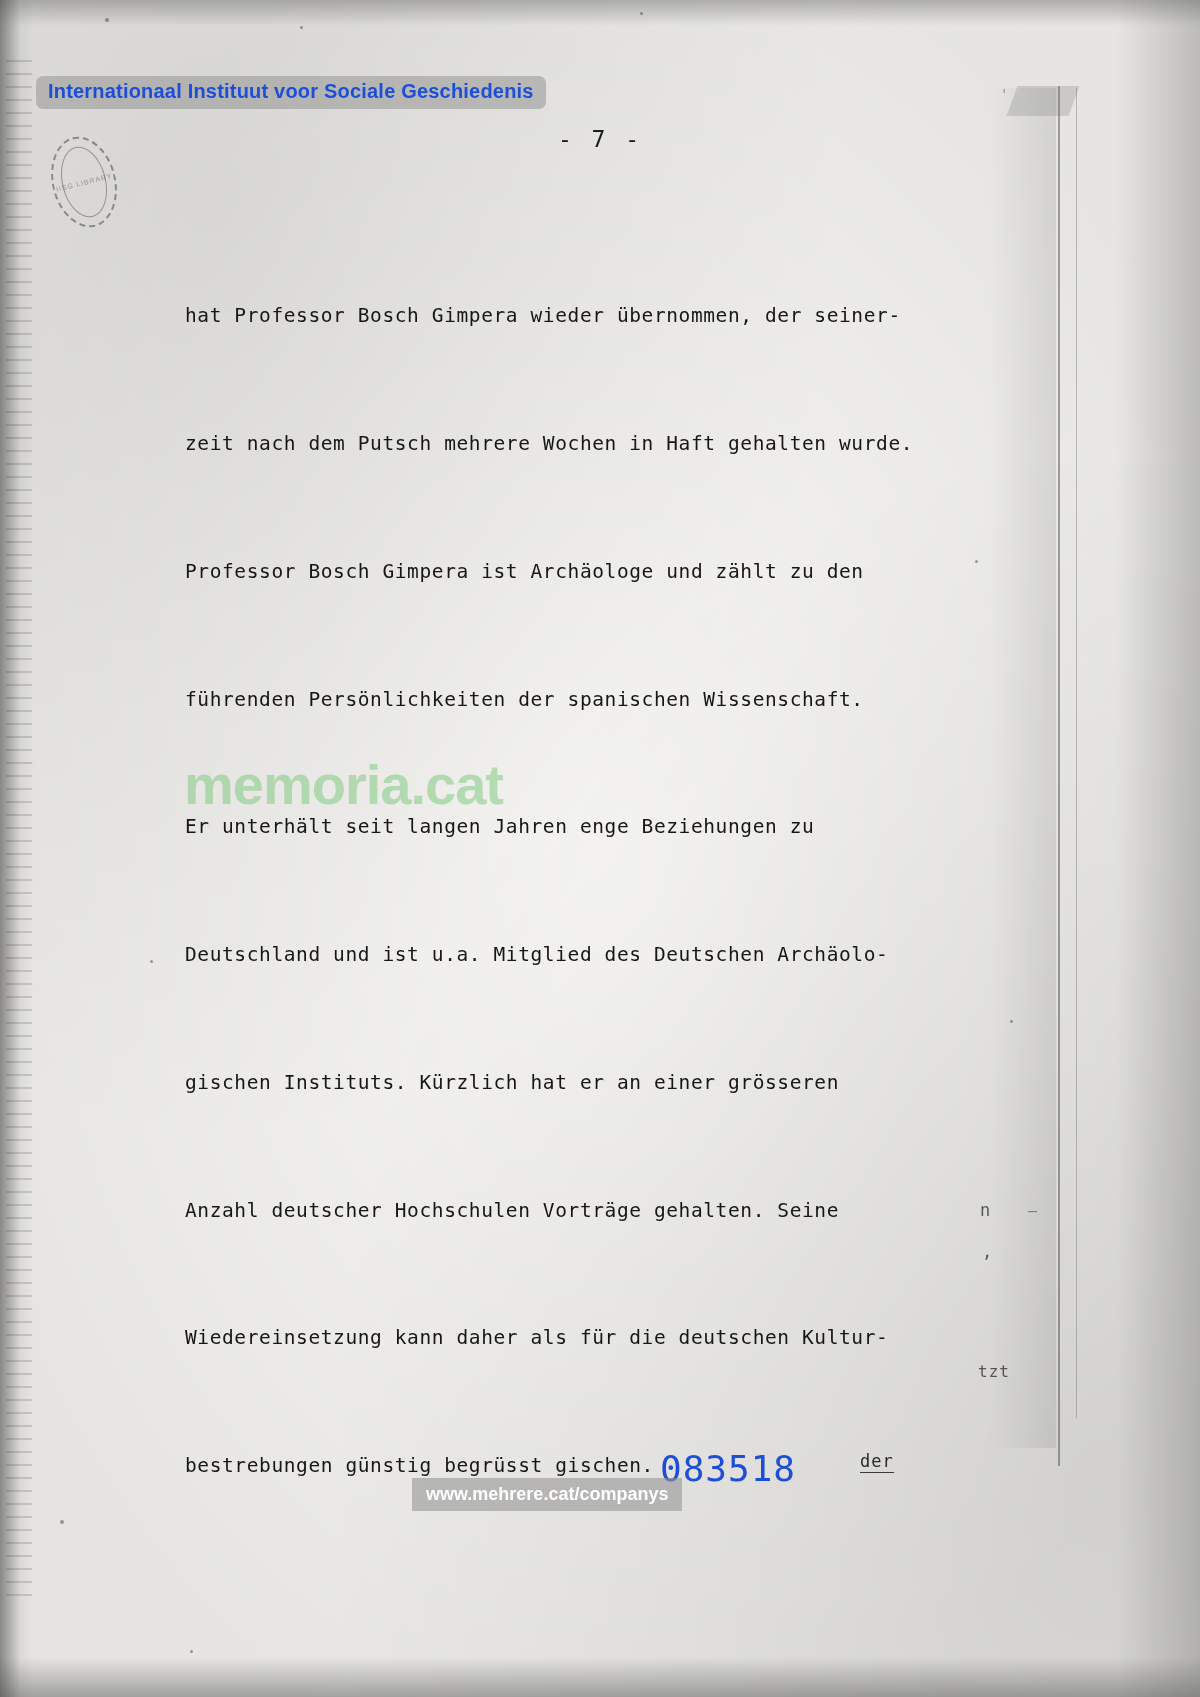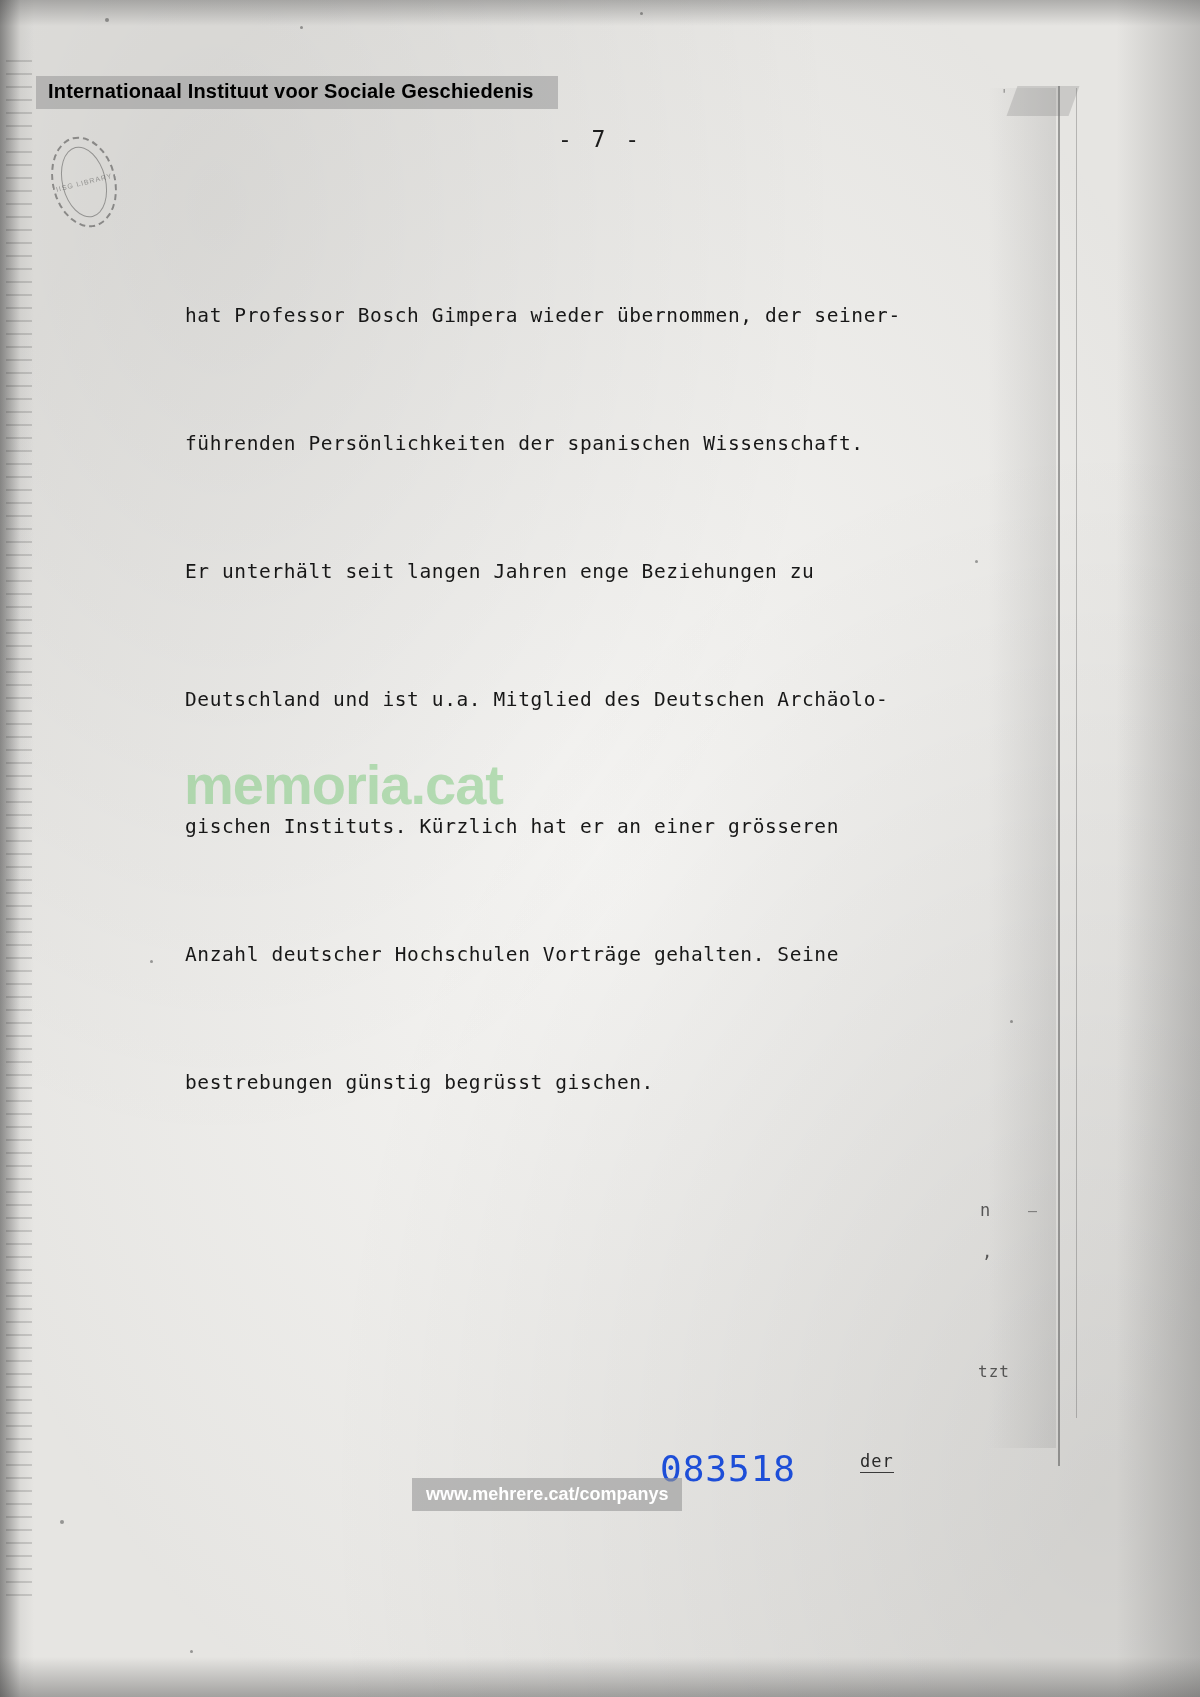--- a/index.html
+++ b/index.html
@@ -91,28 +91,29 @@
     background: rgba(120,120,120,0.25);
     transform: skewX(-20deg);
     pointer-events: none;
   }
 
   
   .iisg-banner {
     position: absolute;
     left: 36px;
     top: 76px;
-    padding: 4px 24px 6px 12px;
+    padding: 4px 12px 6px 12px;
     background: rgba(150,150,150,0.55);
-    color: #000000;
+    color: #1d4ed8;
     font-family: "Liberation Sans", sans-serif;
     font-weight: bold;
     font-size: 20px;
     letter-spacing: 0.2px;
     white-space: nowrap;
+    border-radius: 7px;
   }
 
   
   .stamp {
     position: absolute;
     left: 48px;
     top: 132px;
     width: 72px;
     height: 100px;
     border-radius: 50%;
@@ -259,25 +260,28 @@
     <div class="ring2"></div>
     <div class="txt">IISG LIBRARY</div>
   </div>
 
   <div class="page-num">- 7 -</div>
 
   <div class="memoria-wm">memoria.cat</div>
 
   <div class="body-text">
     <span class="ln">hat Professor Bosch Gimpera wieder übernommen, der seiner-</span>
+    <span class="ln">zeit nach dem Putsch mehrere Wochen in Haft gehalten wurde.</span>
+    <span class="ln">Professor Bosch Gimpera ist Archäologe und zählt zu den</span>
     <span class="ln">führenden Persönlichkeiten der spanischen Wissenschaft.</span>
     <span class="ln">Er unterhält seit langen Jahren enge Beziehungen zu</span>
     <span class="ln">Deutschland und ist u.a. Mitglied des Deutschen Archäolo-</span>
     <span class="ln">gischen Instituts. Kürzlich hat er an einer grösseren</span>
     <span class="ln">Anzahl deutscher Hochschulen Vorträge gehalten. Seine</span>
+    <span class="ln">Wiedereinsetzung kann daher als für die deutschen Kultur-</span>
     <span class="ln">bestrebungen günstig begrüsst gischen.</span>
 
     
     
     
     
     
     
     
     

